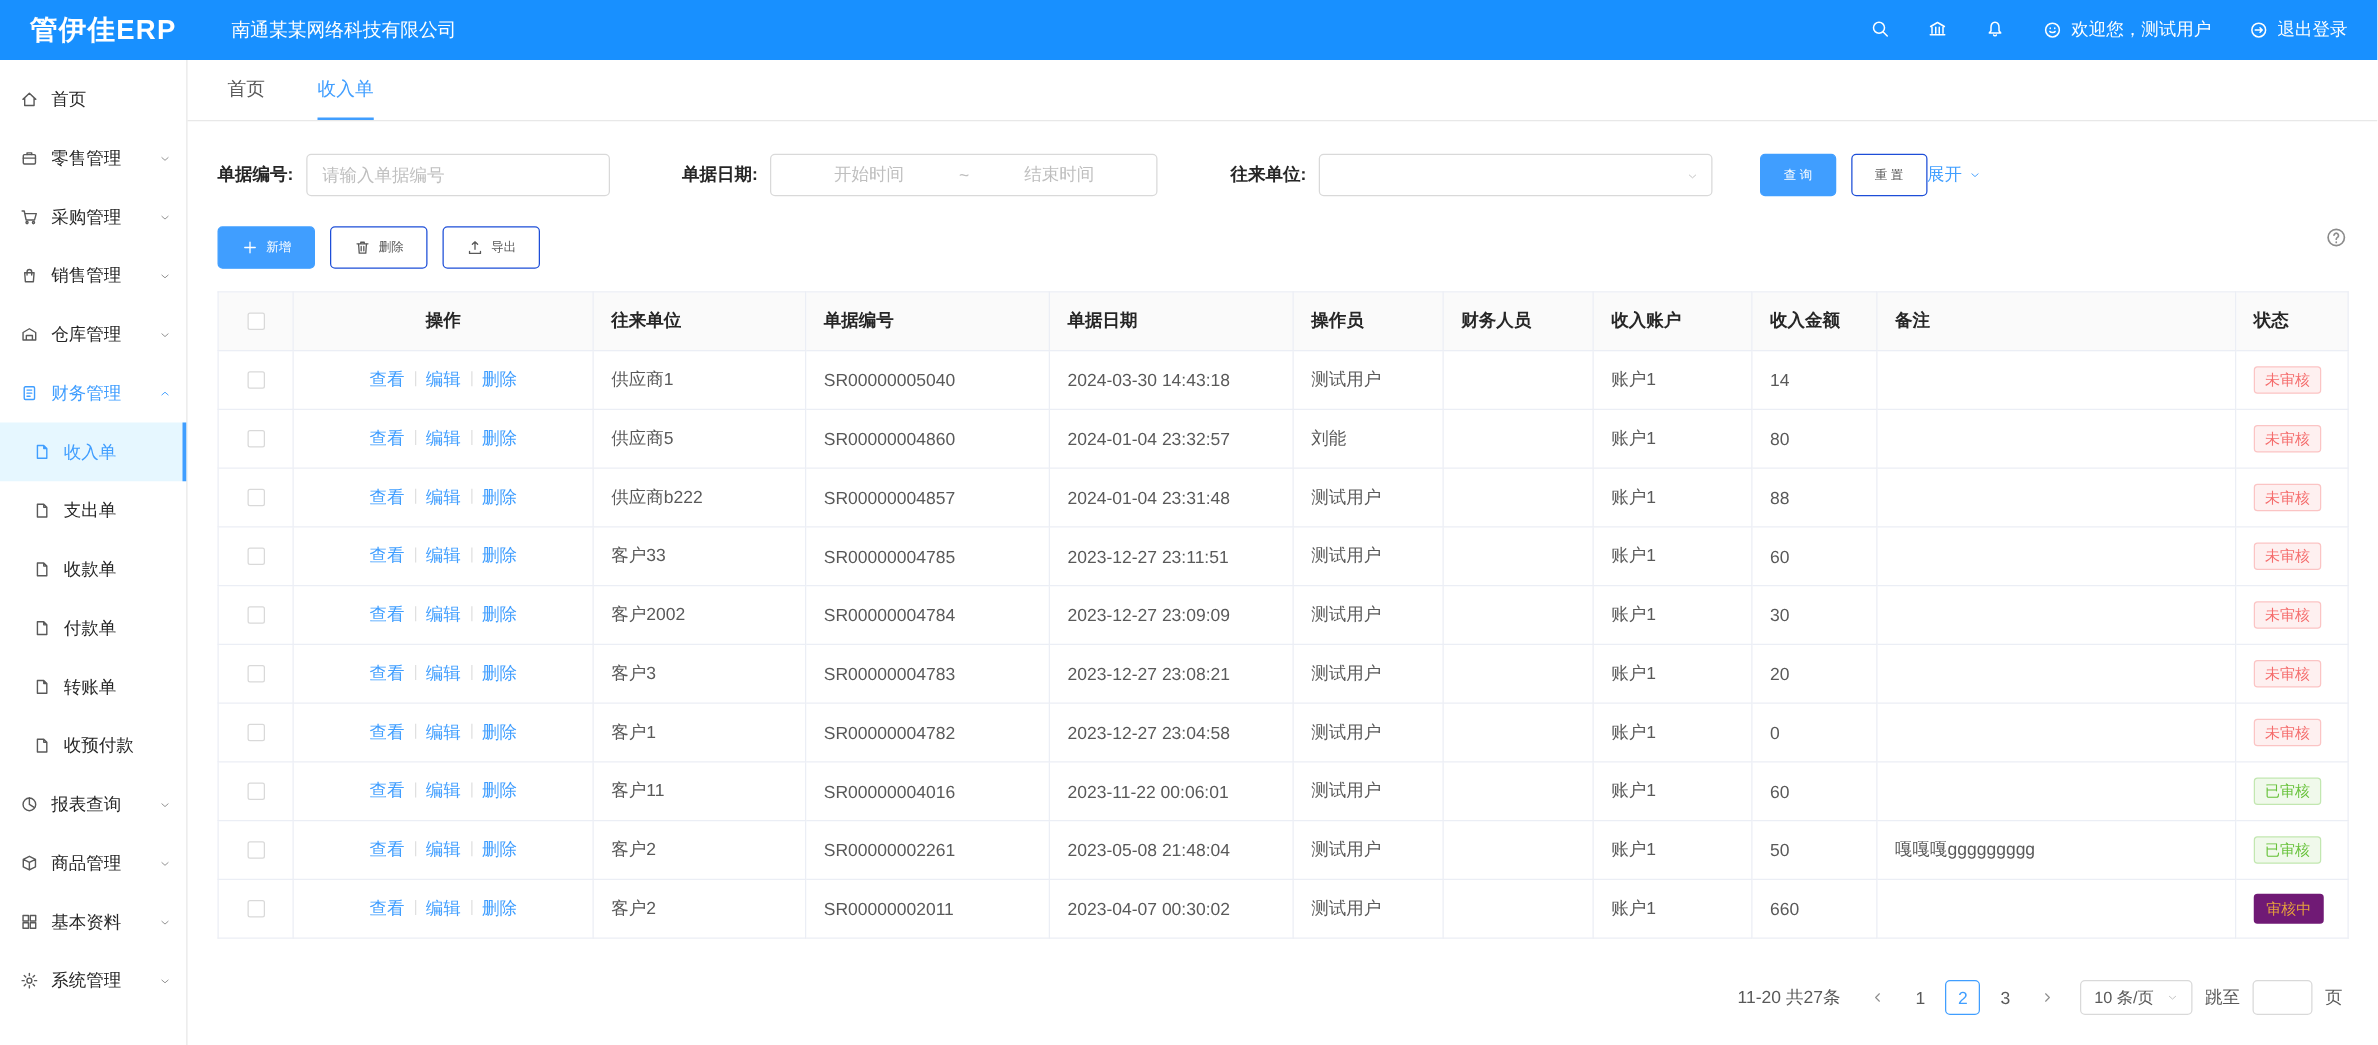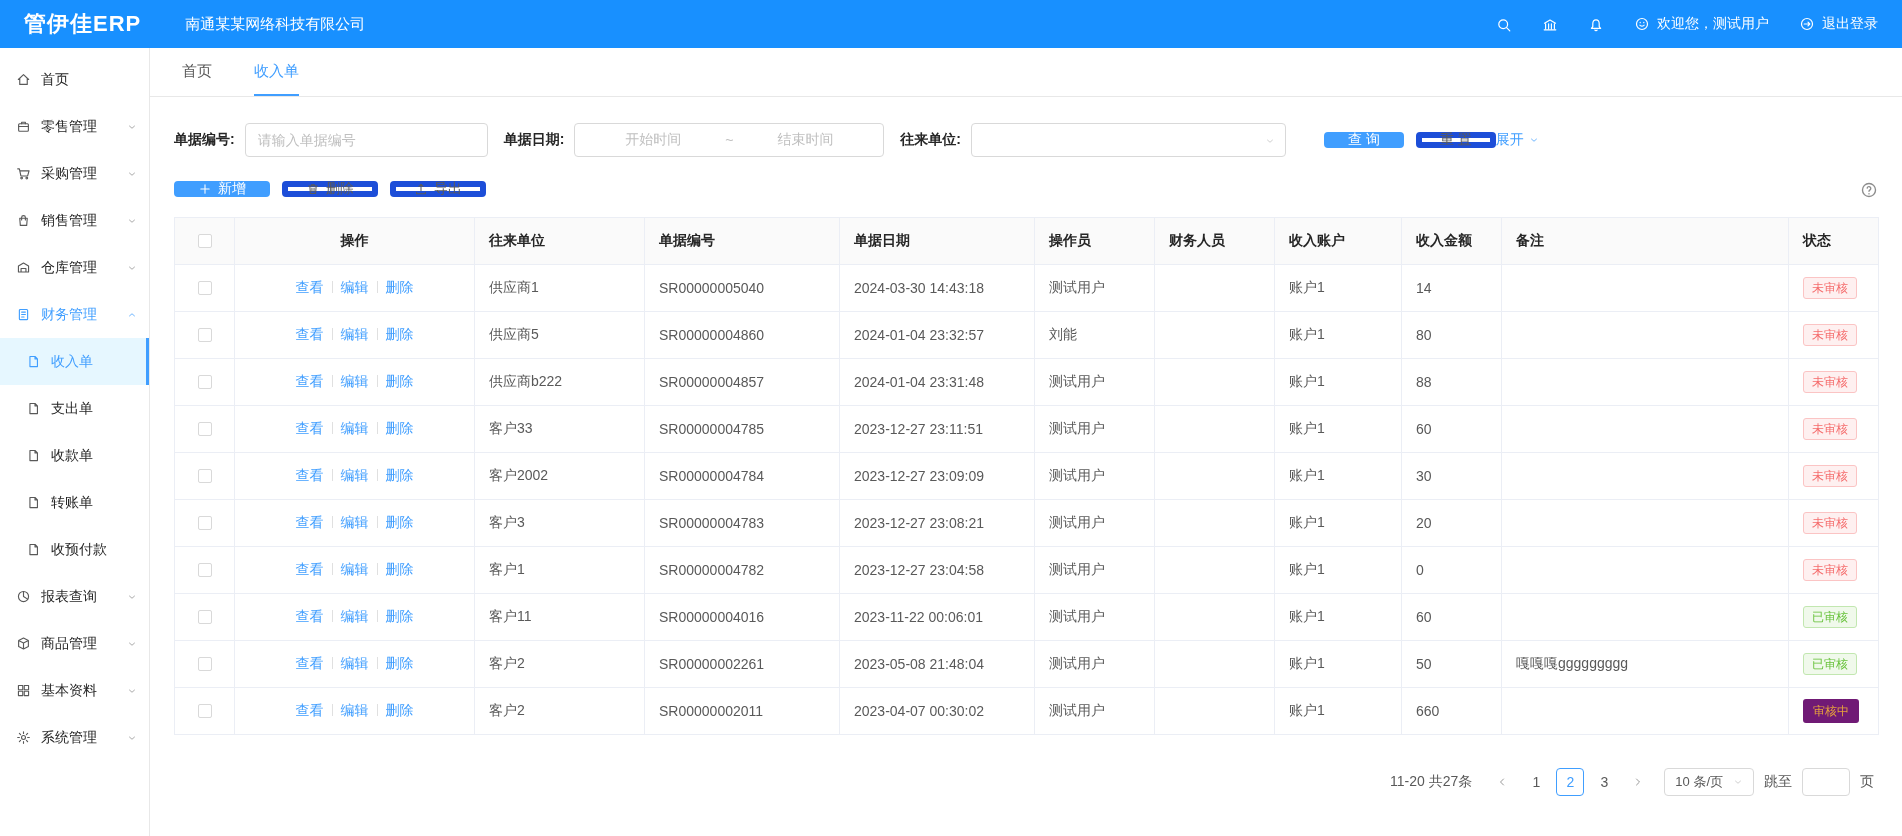--- a/index.html
+++ b/index.html
@@ -5,21 +5,21 @@
   *{box-sizing:border-box;margin:0;padding:0}
   html,body{width:1902px;height:836px}
   body{font-family:"Liberation Sans","DejaVu Sans",sans-serif;font-size:14px;color:#333;background:#fff;overflow:hidden}
   [data-icon] svg{fill:none;stroke:currentColor;stroke-width:1.2;stroke-linecap:round;stroke-linejoin:round;display:block}
   .icon{display:inline-flex;align-items:center;justify-content:center}
 
   
   .topbar{height:48px;background:#1890ff;display:flex;align-items:center;color:#fff;padding:0 24px}
   .logo{font-size:22px;font-weight:bold;letter-spacing:1px}
   .company{margin-left:44px;font-size:15px}
-  .topbar-right{margin-left:auto;display:flex;align-items:flex-end;gap:30px}
+  .topbar-right{margin-left:auto;display:flex;align-items:flex-start;gap:30px}
   .top-tools{display:flex;align-items:center;gap:30px}
   .top-tool{display:inline-flex;align-items:center;gap:7px;color:#fff;cursor:pointer;font-size:14px}
   .top-tool svg{width:16px;height:16px}
 
   
   .layout{display:flex;height:788px}
   .sidebar{width:150px;border-right:1px solid #e8e8e8;padding-top:8px;background:#fff;flex:none}
   .side-item{height:47px;display:flex;align-items:center;padding:0 12px 0 16px;gap:10px;color:#262626;cursor:pointer}
   .side-item .s-ic{color:#595959}
   .side-item.active,.side-item.active .s-ic,.side-item.active .chev{color:#409eff}
@@ -35,29 +35,29 @@
   .main{flex:1;min-width:0;display:flex;flex-direction:column}
   .tabbar{height:49px;border-bottom:1px solid #e8e8e8;display:flex;align-items:stretch;padding-left:32px;gap:42px}
   .tab{display:flex;align-items:center;font-size:15px;color:#595959;cursor:pointer;border-bottom:2px solid transparent}
   .tab.active{color:#409eff;border-bottom-color:#409eff}
 
   .content{padding:0 24px}
 
   
   .filterbar{margin-top:26px;display:flex;align-items:center}
   .flabel{font-weight:bold;color:#262626;margin-right:10px;white-space:nowrap}
-  .gap{margin-left:16px}
+  .gap{margin-left:58px}
   .finput{width:243px;height:34px;border:1px solid #d9d9d9;border-radius:4px;padding:0 12px;font-size:14px;color:#333;outline:none}
   .finput::placeholder{color:#bfbfbf}
   .daterange{width:310px;height:34px;border:1px solid #d9d9d9;border-radius:4px;display:flex;align-items:center;padding:0 14px;color:#bfbfbf;cursor:pointer}
   .daterange .ph{flex:1;text-align:center}
   .daterange .sep{flex:none;padding:0 8px}
   .fselect{width:315px;height:34px;border:1px solid #d9d9d9;border-radius:4px;position:relative;cursor:pointer}
   .fselect .chev{position:absolute;right:10px;top:12px;color:#bfbfbf}
-  .btn{height:16px;padding:0 18px;border:6px solid #1d4ed8;border-radius:4px;background:#fff;font-size:14px;color:#595959;display:inline-flex;align-items:center;gap:6px;cursor:pointer;white-space:nowrap}
+  .btn{height:34px;padding:0 18px;border:1px solid #1d4ed8;border-radius:4px;background:#fff;font-size:10px;color:#595959;display:inline-flex;align-items:center;gap:6px;cursor:pointer;white-space:nowrap}
   .btn [data-icon] svg{width:14px;height:14px}
   .btn.primary{background:#409eff;border-color:#409eff;color:#fff}
   .search-btn{margin-left:38px}
   .ml12{margin-left:12px}
   .expand-link{color:#409eff;display:inline-flex;align-items:center;gap:5px;cursor:pointer;text-decoration:none}
   .expand-link .chev{color:#409eff;margin-left:0}
 
   
   .toolbar{margin-top:24px;display:flex;align-items:flex-start;gap:12px}
   .help{margin-left:auto;color:#8c8c8c;cursor:pointer;display:inline-flex}
@@ -232,20 +232,28 @@
           </span>
           <span class="side-label">支出单</span>
         </div>
         <div class="side-sub">
           <span class="icon s-ic" data-icon="doc">
             <svg viewBox="0 0 16 16">
               <path d="M4.2 2.6 H9.6 L12.2 5.2 V13.4 H4.2 Z M9.6 2.6 V5.2 H12.2"></path>
             </svg>
           </span>
           <span class="side-label">收款单</span>
+        </div>
+        <div class="side-sub">
+          <span class="icon s-ic" data-icon="doc">
+            <svg viewBox="0 0 16 16">
+              <path d="M4.2 2.6 H9.6 L12.2 5.2 V13.4 H4.2 Z M9.6 2.6 V5.2 H12.2"></path>
+            </svg>
+          </span>
+          <span class="side-label">付款单</span>
         </div>
         <div class="side-sub">
           <span class="icon s-ic" data-icon="doc">
             <svg viewBox="0 0 16 16">
               <path d="M4.2 2.6 H9.6 L12.2 5.2 V13.4 H4.2 Z M9.6 2.6 V5.2 H12.2"></path>
             </svg>
           </span>
           <span class="side-label">转账单</span>
         </div>
         <div class="side-sub">

